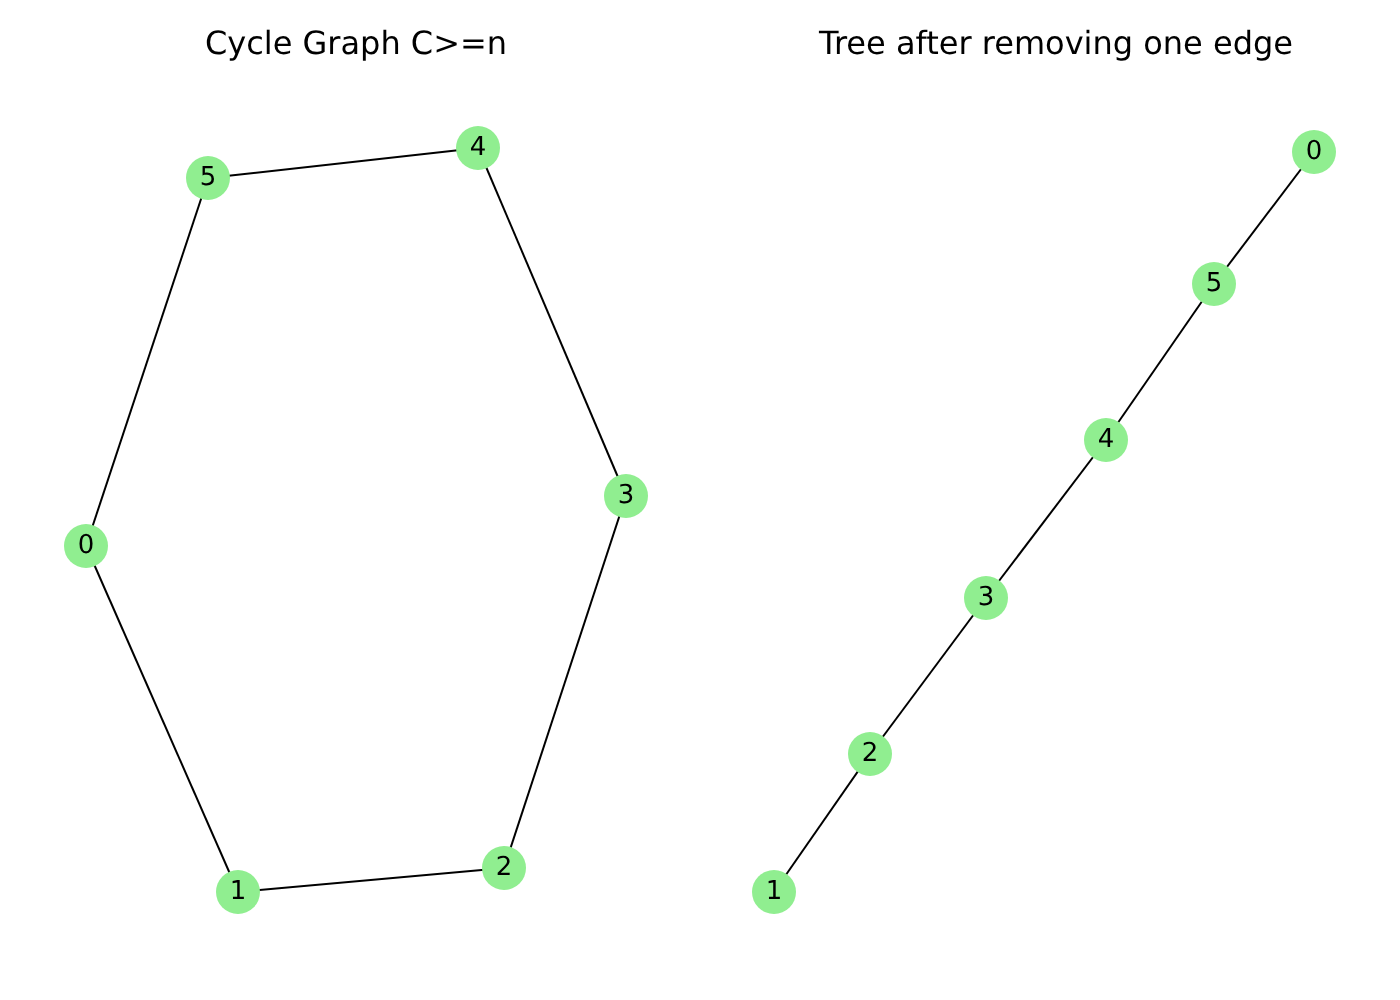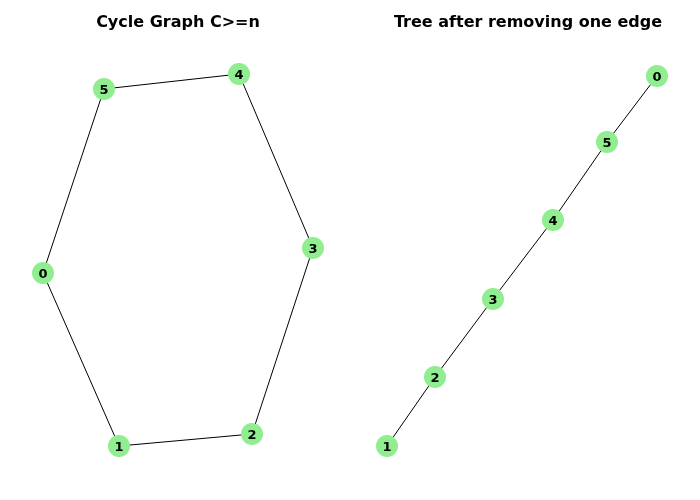--- a/index.html
+++ b/index.html
@@ -11,21 +11,20 @@
     height: 500px;
     background: #ffffff;
     font-family: "DejaVu Sans", sans-serif;
     overflow: hidden;
   }
   #figure {
     position: relative;
     width: 700px;
     height: 500px;
     background: #ffffff;
-    font-weight: bold;
   }
   svg.canvas {
     position: absolute;
     left: 0;
     top: 0;
   }
   .subplot-title {
     font-size: 16px;
     fill: #000000;
   }

